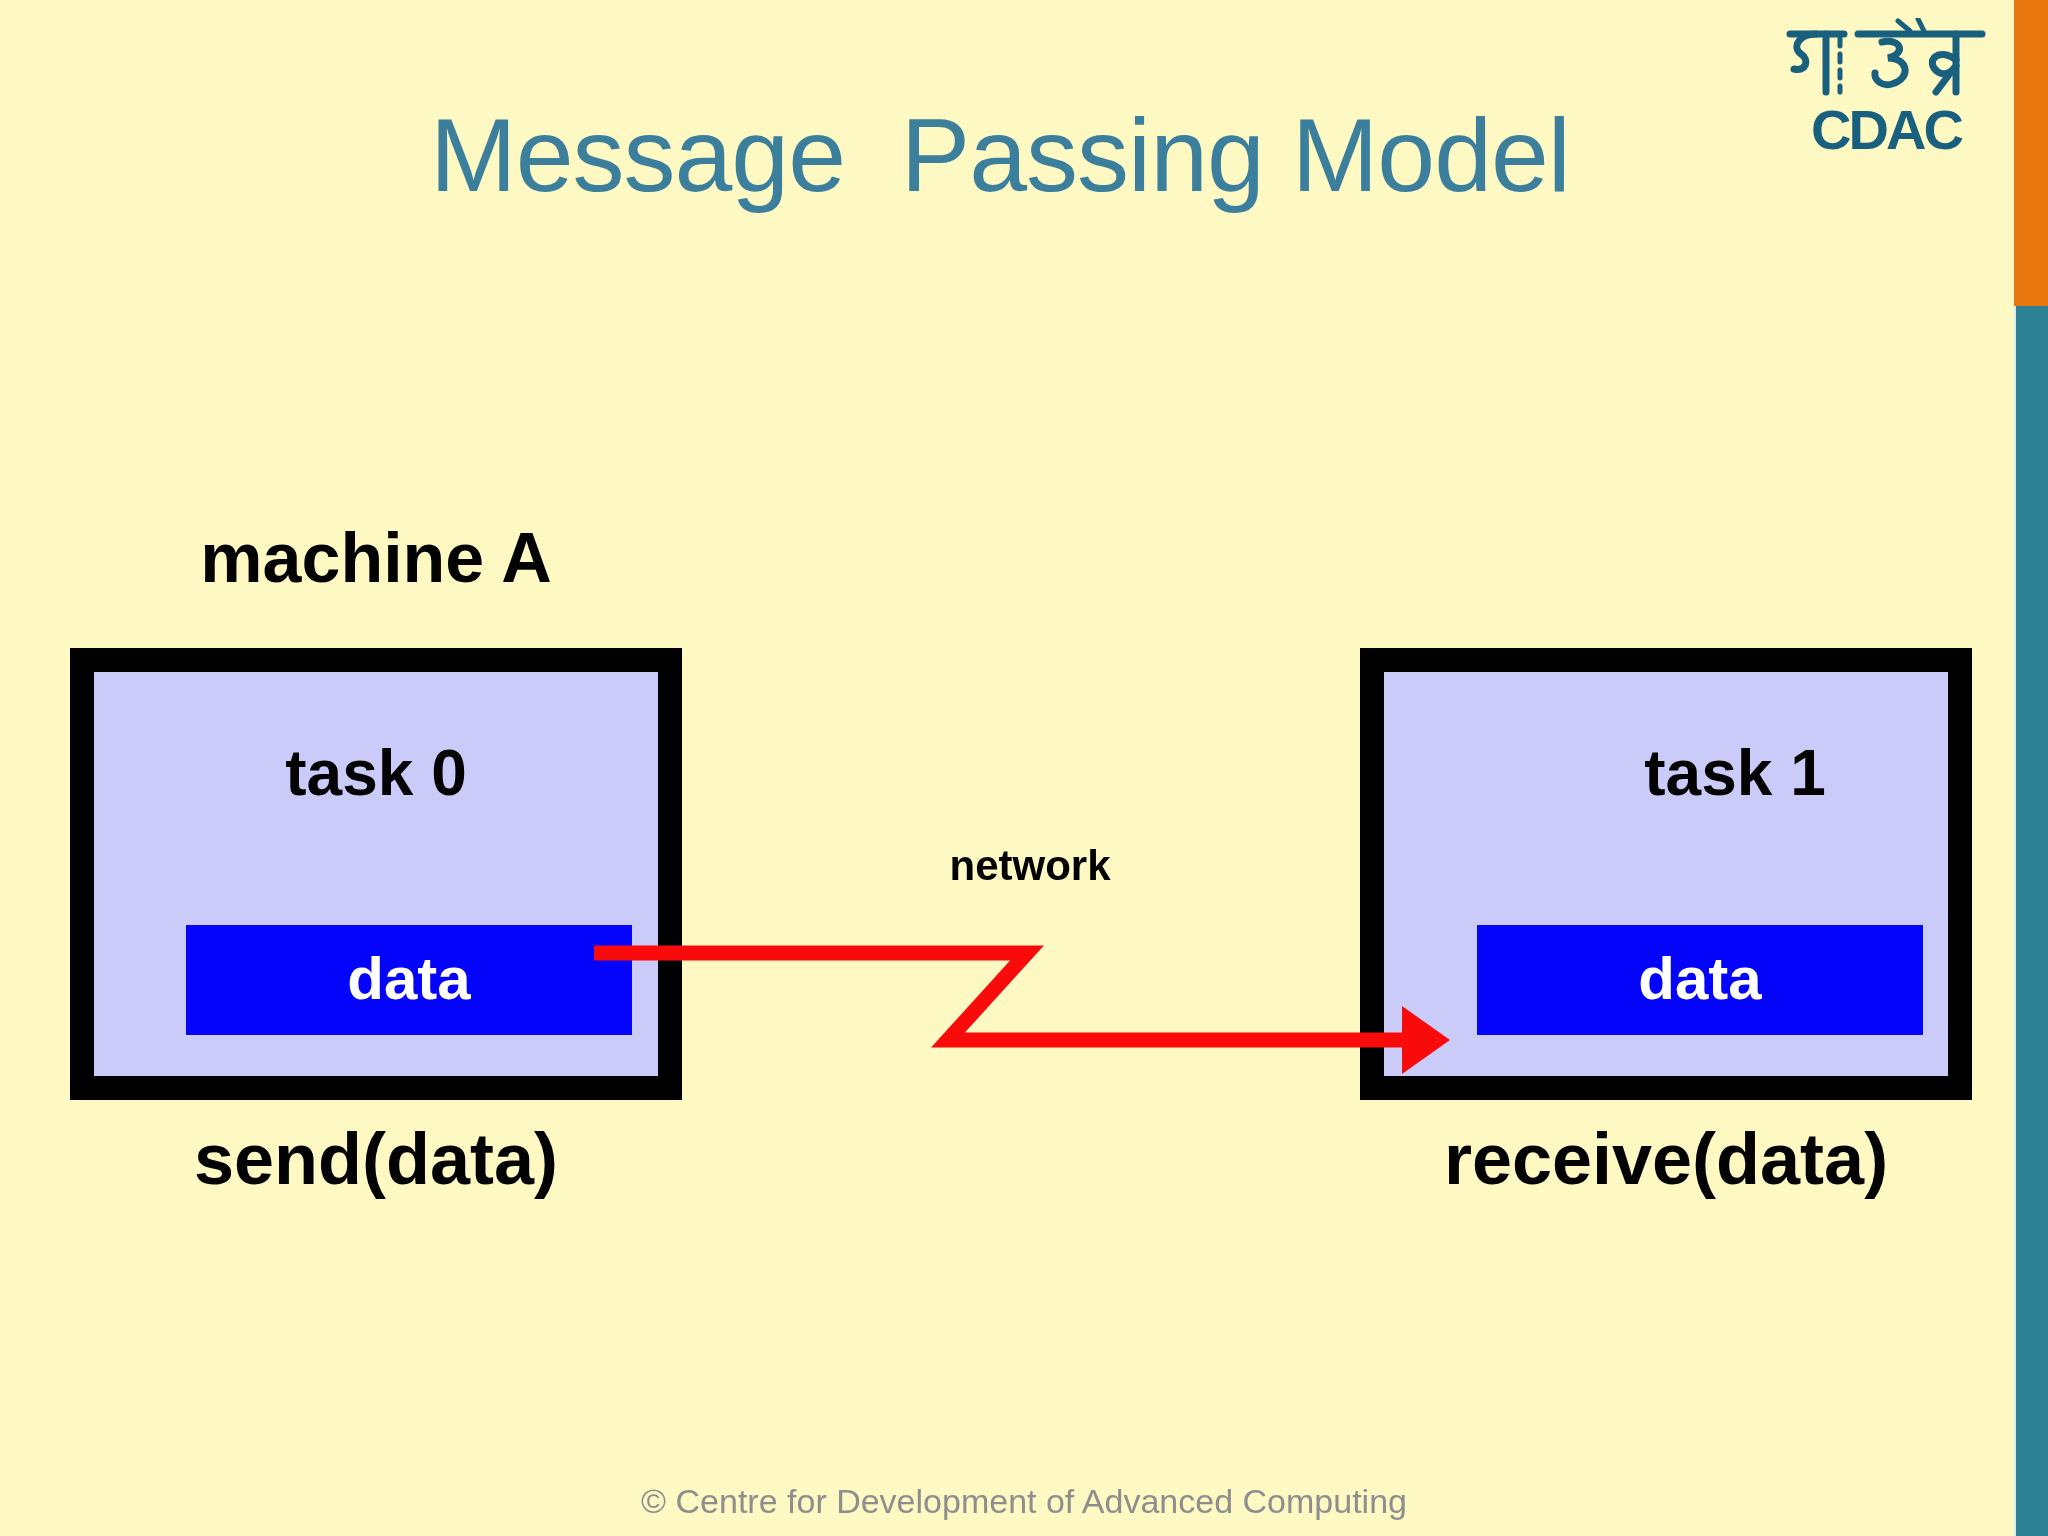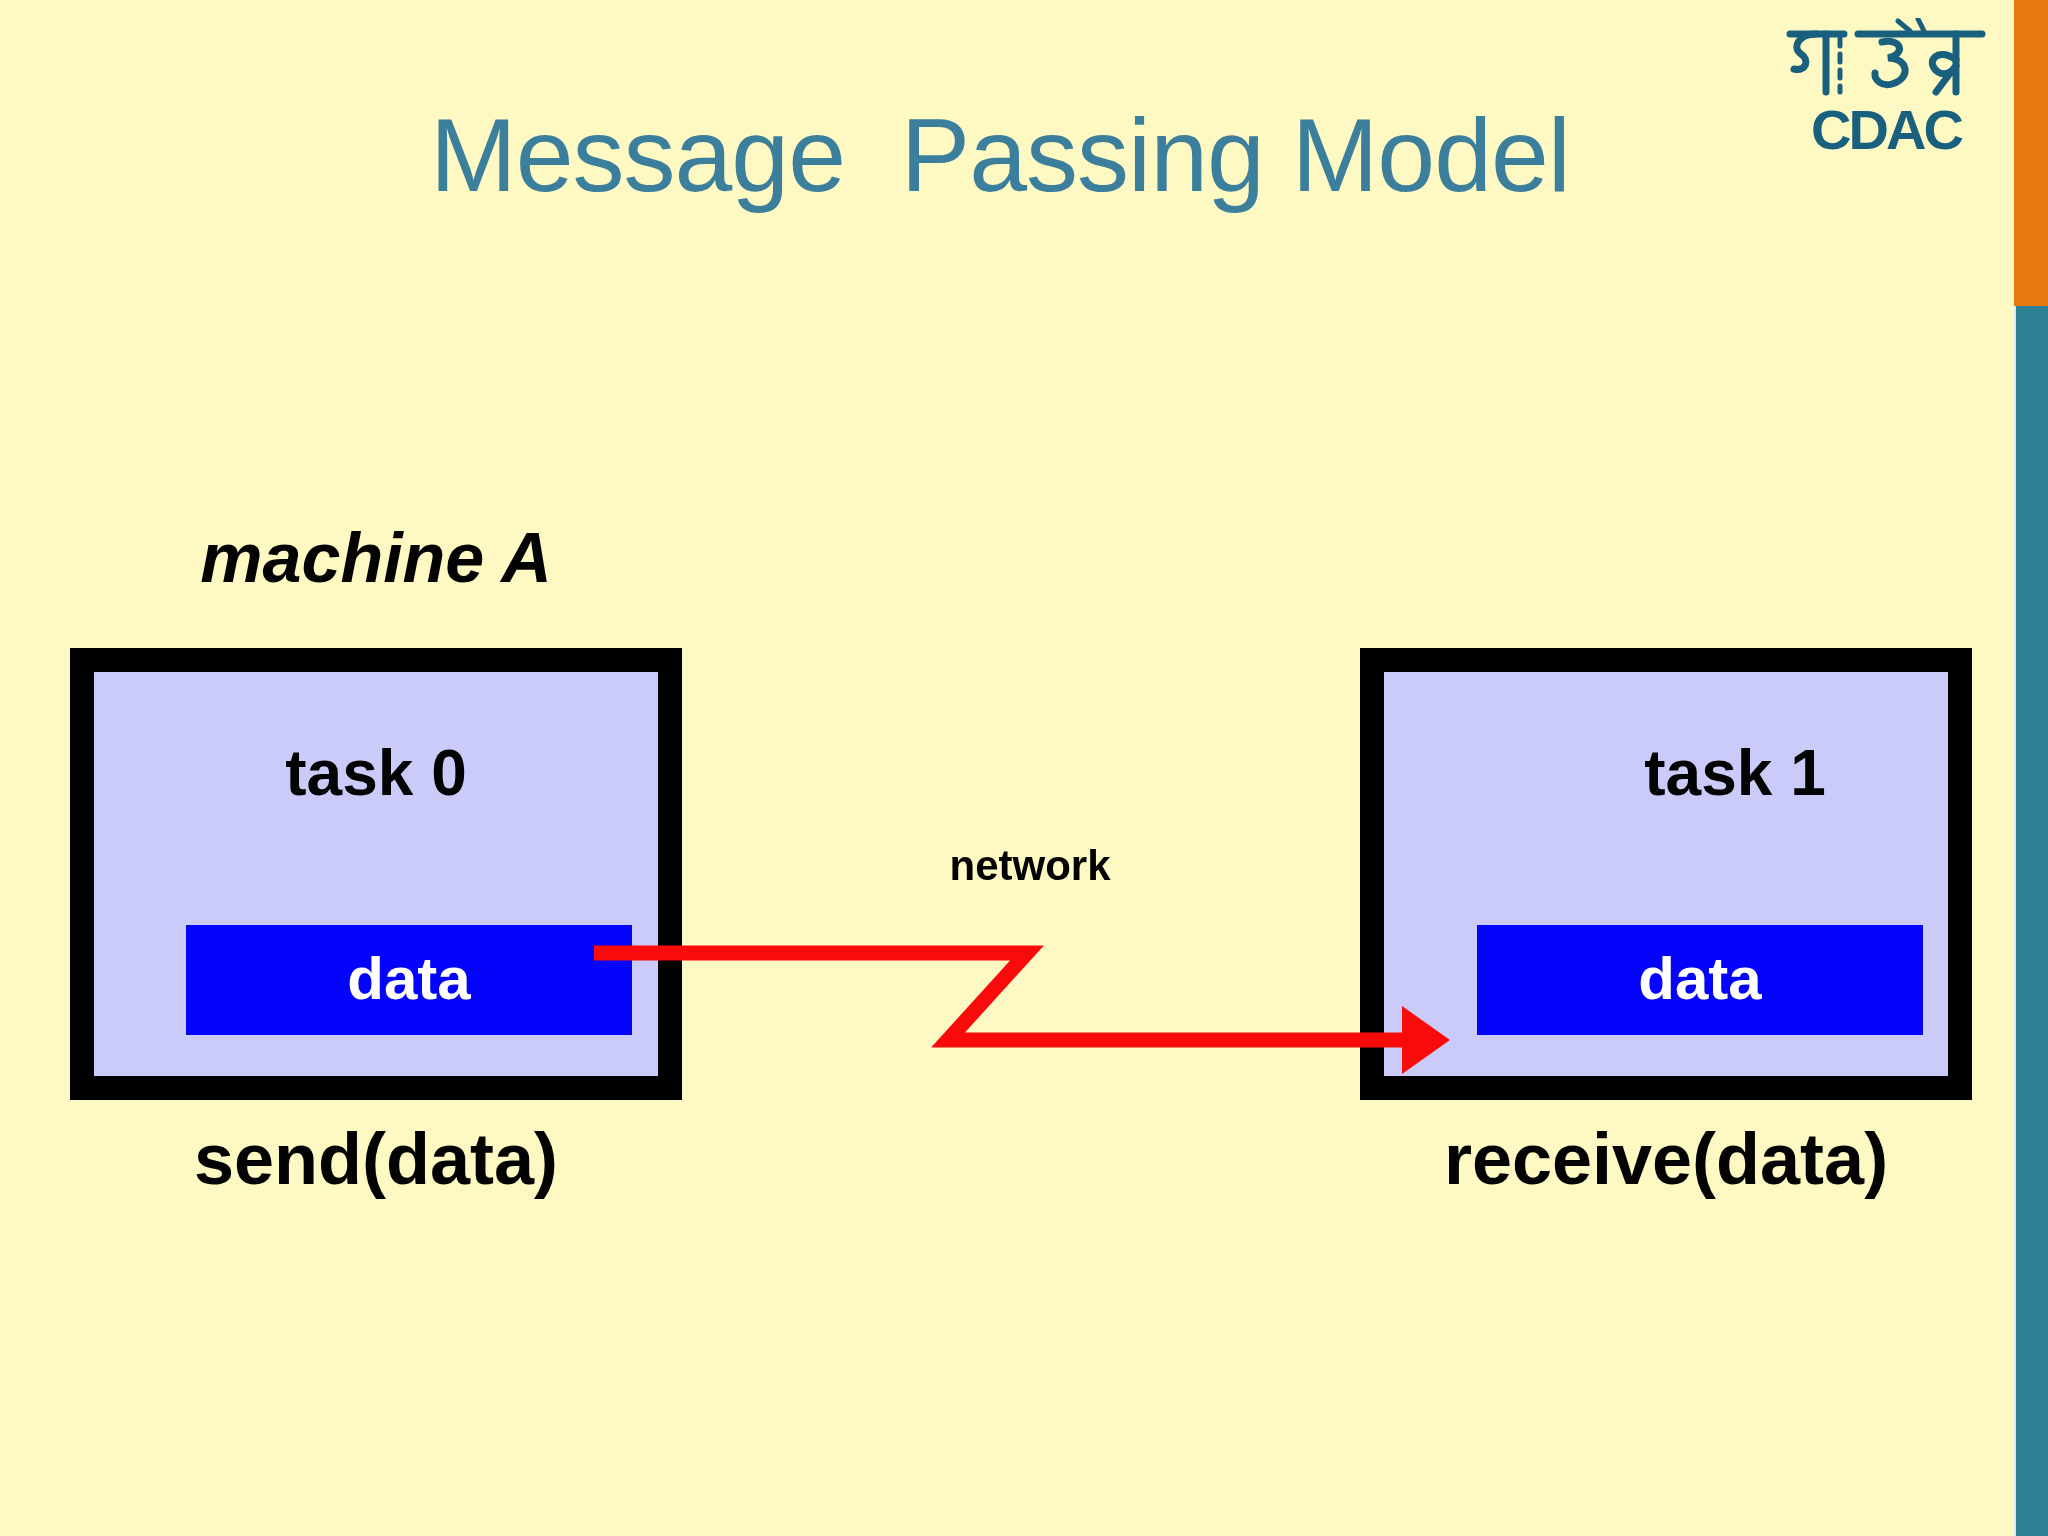--- a/index.html
+++ b/index.html
@@ -22,21 +22,21 @@
   
   .bar{position:absolute;left:2014px;width:34px;}
   .bar.orange{top:0;height:306px;background:#E8770F;}
   .bar.teal{top:306px;height:1230px;background:#2E8094;border-left:2px solid #d7ecef;}
   
   .diagram-label{
     position:absolute;
     font-weight:bold;color:#030303;text-align:center;
   }
   .machine-label{top:518px;font-size:70px;}
-  .machine-label.a{left:70px;width:612px;font-style:italic;}
+  .machine-label.a{left:70px;width:612px;}
   .machine-label.b{left:1360px;width:612px;}
   .machine-box{
     position:absolute;top:648px;height:452px;width:612px;
     background:#CBCBFA;border:24px solid #000;box-sizing:border-box;
   }
   .machine-box.a{left:70px;}
   .machine-box.b{left:1360px;}
   .task-label{top:736px;font-size:64px;}
   .task-label.a{left:52px;width:648px;}
   .task-label.b{left:1397px;width:612px;margin-left:32px;}
@@ -98,14 +98,15 @@
   <div class="data-box b">data</div>
   <div class="diagram-label action-label b">receive(data)</div>
 
   <div class="diagram-label network-label">network</div>
 
   <svg class="arrow-svg" width="2048" height="1536" viewBox="0 0 2048 1536">
     <polyline points="594,953 1027,953 948,1040 1412,1040" fill="none" stroke="#F90B0B" stroke-width="15"></polyline>
     <polygon points="1402,1006 1450,1040 1402,1074" fill="#F90B0B"></polygon>
   </svg>
 
+  <div class="footer">© Centre for Development of Advanced Computing</div>
 
 </div>
 
 </body></html>

